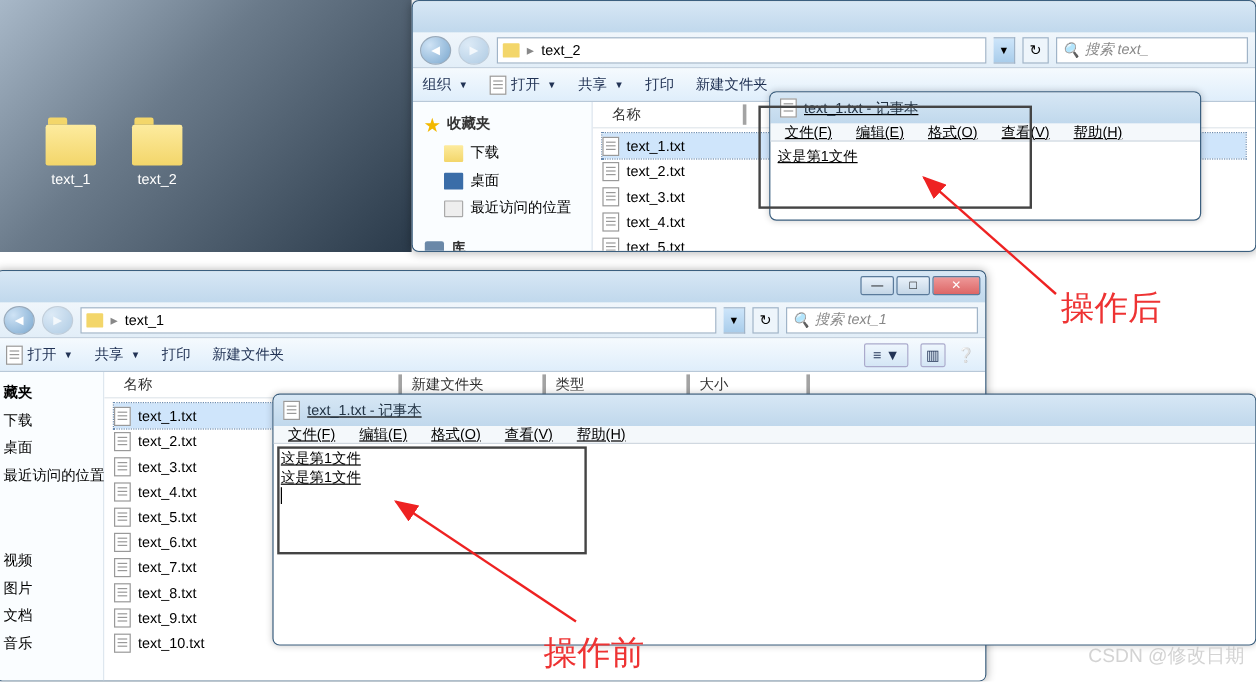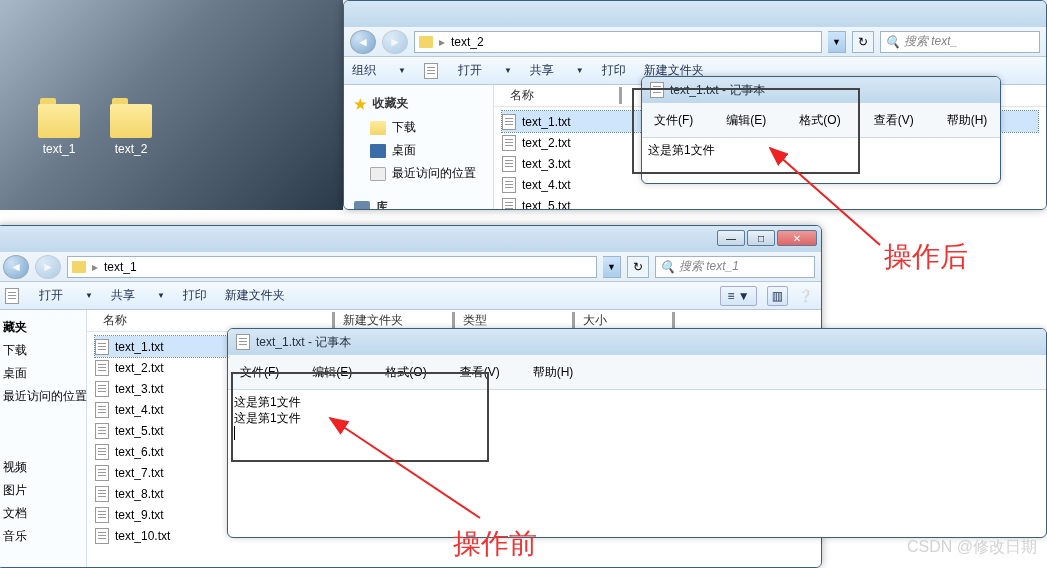--- a/index.html
+++ b/index.html
@@ -20,21 +20,21 @@
 
 .e-navbar { height: 30px; display: flex; align-items: center; padding: 2px 6px; gap: 6px; background: linear-gradient(180deg, #f0f6fb, #e2eef8); border-bottom: 1px solid #b8c8d8; }
 .navbtn { width: 26px; height: 24px; border: 1px solid #9ab; border-radius: 50%; background: radial-gradient(circle at 30% 30%, #cfe3f5, #7ba8cf); display: flex; align-items: center; justify-content: center; color: #fff; font-weight: bold; cursor: pointer; }
 .addr { flex: 1; height: 22px; border: 1px solid #a0b4c8; background: #fff; display: flex; align-items: center; padding: 0 4px; gap: 6px; }
 .addr .fld-mini { width: 14px; height: 12px; background: #f3d66a; border-radius: 1px; }
 .addr-drop { width: 18px; height: 22px; border: 1px solid #a0b4c8; border-left: none; background: linear-gradient(180deg, #cde5fa, #a9cdeb); display: flex; align-items: center; justify-content: center; font-size: 9px; cursor: pointer; }
 .refresh { width: 22px; height: 22px; border: 1px solid #a0b4c8; background: #eef5fb; display: flex; align-items: center; justify-content: center; cursor: pointer; }
 .searchbox { width: 160px; height: 22px; border: 1px solid #a0b4c8; background: #fff; display: flex; align-items: center; padding: 0 4px; gap: 4px; color: #888; font-style: italic; }
 
 .e-toolbar { height: 28px; background: linear-gradient(180deg, #f5fafe, #dfeefb); border-bottom: 1px solid #b8c8d8; display: flex; align-items: center; padding: 0 8px; gap: 18px; color: #235; }
-.tb-item { display: flex; align-items: center; gap: 20px; cursor: pointer; }
+.tb-item { display: flex; align-items: center; gap: 4px; cursor: pointer; }
 .tb-drop { font-size: 8px; margin-left: 2px; }
 .tb-right { margin-left: auto; display: flex; align-items: center; gap: 10px; }
 .tb-ico { width: 18px; height: 18px; display: inline-block; }
 
 .e-body { display: flex; height: calc(100% - 84px); }
 .e-side { width: 150px; border-right: 1px solid #d8e2ec; background: #fafdff; padding: 6px 0; }
 .side-hdr { display: flex; align-items: center; gap: 6px; padding: 4px 10px; font-weight: bold; color: #333; }
 .side-item { display: flex; align-items: center; gap: 6px; padding: 3px 10px 3px 26px; cursor: pointer; }
 .star-ico { color: #f3b800; font-size: 14px; }
 .ico16 { width: 16px; height: 14px; display: inline-block; }
@@ -46,23 +46,23 @@
 .e-main { flex: 1; background: #fff; }
 .col-hdr { height: 22px; border-bottom: 1px solid #e0e6ec; display: flex; padding: 0 8px; align-items: center; color: #333; }
 .col-hdr > div { border-right: 3px solid #a3a3a3; padding: 0 8px; }
 .file-list { padding: 4px 8px; }
 .f-row { height: 21px; display: flex; align-items: center; gap: 6px; cursor: pointer; }
 .f-row.sel { background: #cfe5fb; outline: 1px dotted #6a8bb0; }
 .txt-ico { width: 14px; height: 16px; background: #fff; border: 1px solid #999; position: relative; }
 .txt-ico::before { content: ""; position: absolute; left: 2px; top: 3px; right: 2px; height: 1px; background: #999; box-shadow: 0 3px 0 #999, 0 6px 0 #999; }
 
 
-.notepad { position: absolute; border: 1px solid #3b5f7f; border-radius: 6px; box-shadow: 0 0 6px rgba(0,0,0,0.2); background: #fff; overflow: hidden; z-index: 10; }
+.notepad { position: absolute; border: 1px solid #3b5f7f; border-radius: 6px; box-shadow: 0 0 6px rgba(0,0,0,0.2); background: #fff; overflow: hidden; z-index: 10; text-decoration: underline; }
 .np-title { height: 26px; background: linear-gradient(180deg, #d7e7f5 0%, #c0d8ec 100%); display: flex; align-items: center; padding: 0 8px; gap: 6px; color: #234; }
-.np-menu { height: 35px; border-bottom: 1px solid #d0d8e0; display: flex; align-items: center; padding: 0 4px; gap: 17px; background: #f4f8fb; }
+.np-menu { height: 15px; border-bottom: 1px solid #d0d8e0; display: flex; align-items: center; padding: 0 4px; gap: 4px; background: #f4f8fb; }
 .np-menu span { padding: 2px 8px; cursor: pointer; }
 .np-body { padding: 4px 6px; font-size: 13px; font-family: SimSun, serif; line-height: 1.35; }
 
 .highlight-box { position: absolute; border: 2px solid #444; pointer-events: none; z-index: 20; }
 .arrow-svg { position: absolute; z-index: 25; pointer-events: none; }
 .label-red { position: absolute; color: #e33; font-size: 28px; font-family: SimSun, serif; z-index: 25; }
 .watermark { position: absolute; right: 10px; bottom: 10px; color: rgba(200,200,200,0.8); font-size: 16px; z-index: 30; }
 
 
 .side-partial { width: 90px; border-right: 1px solid #d8e2ec; background: #fafdff; padding: 6px 0; }

